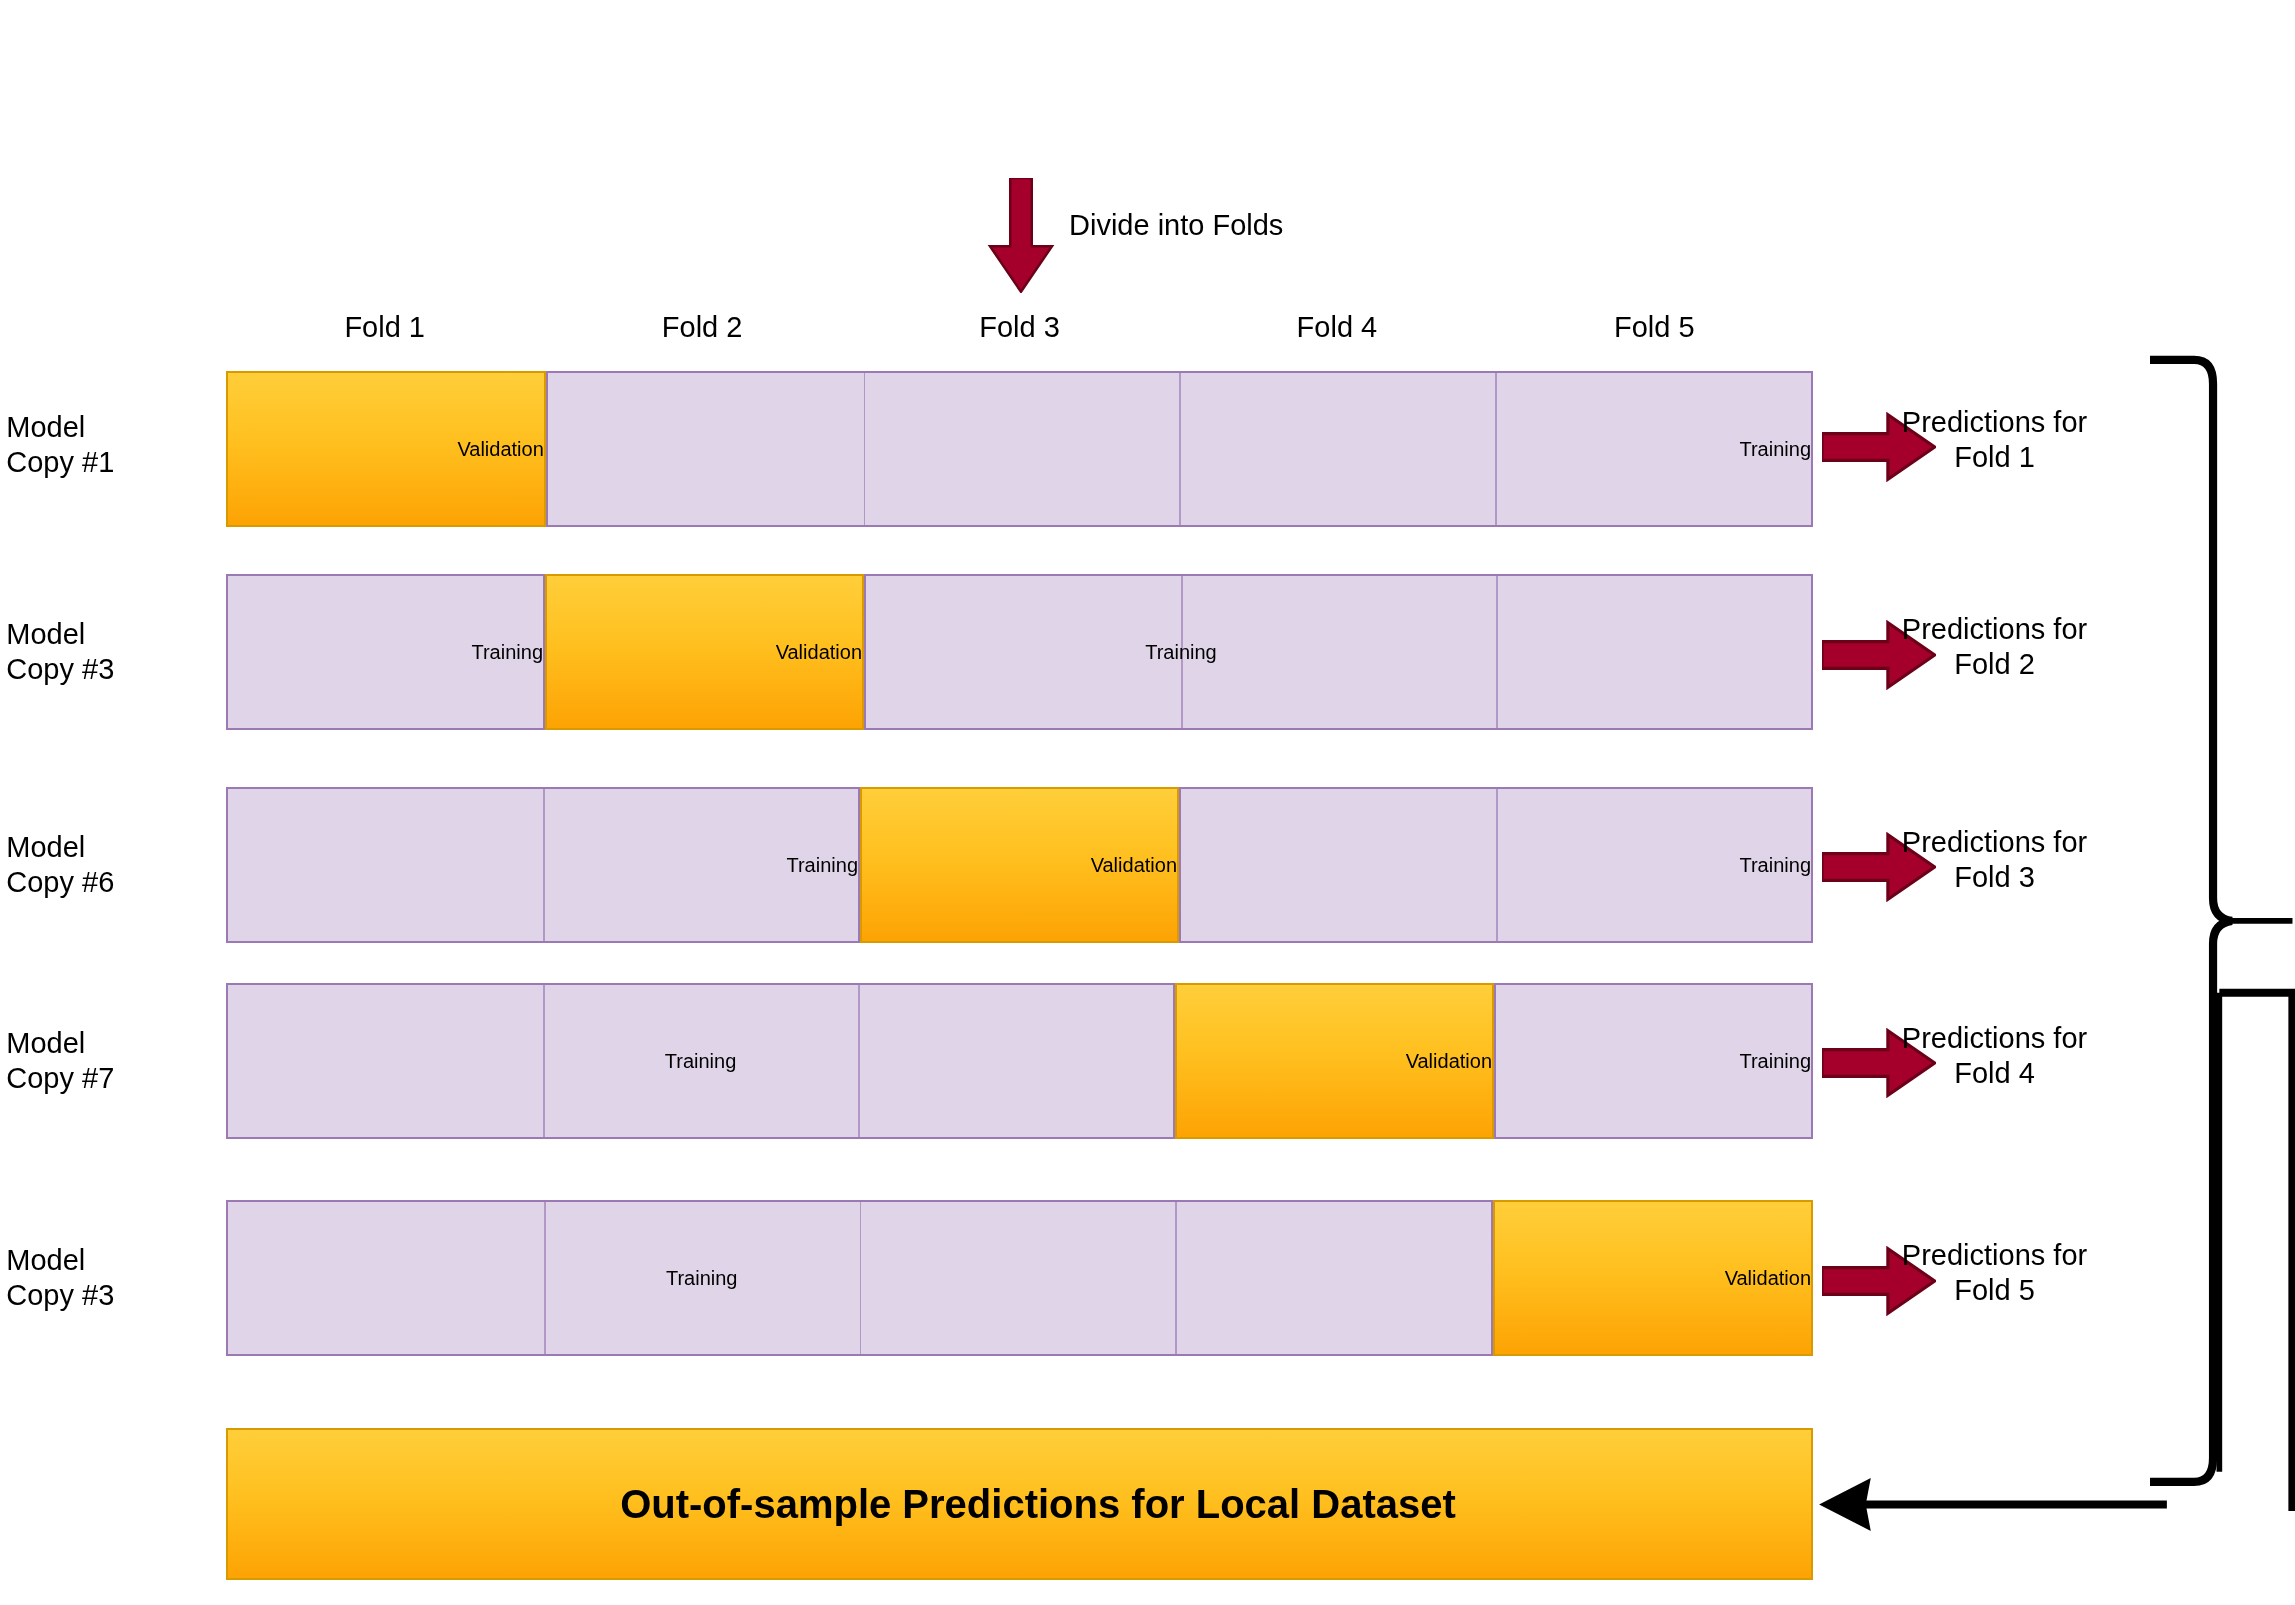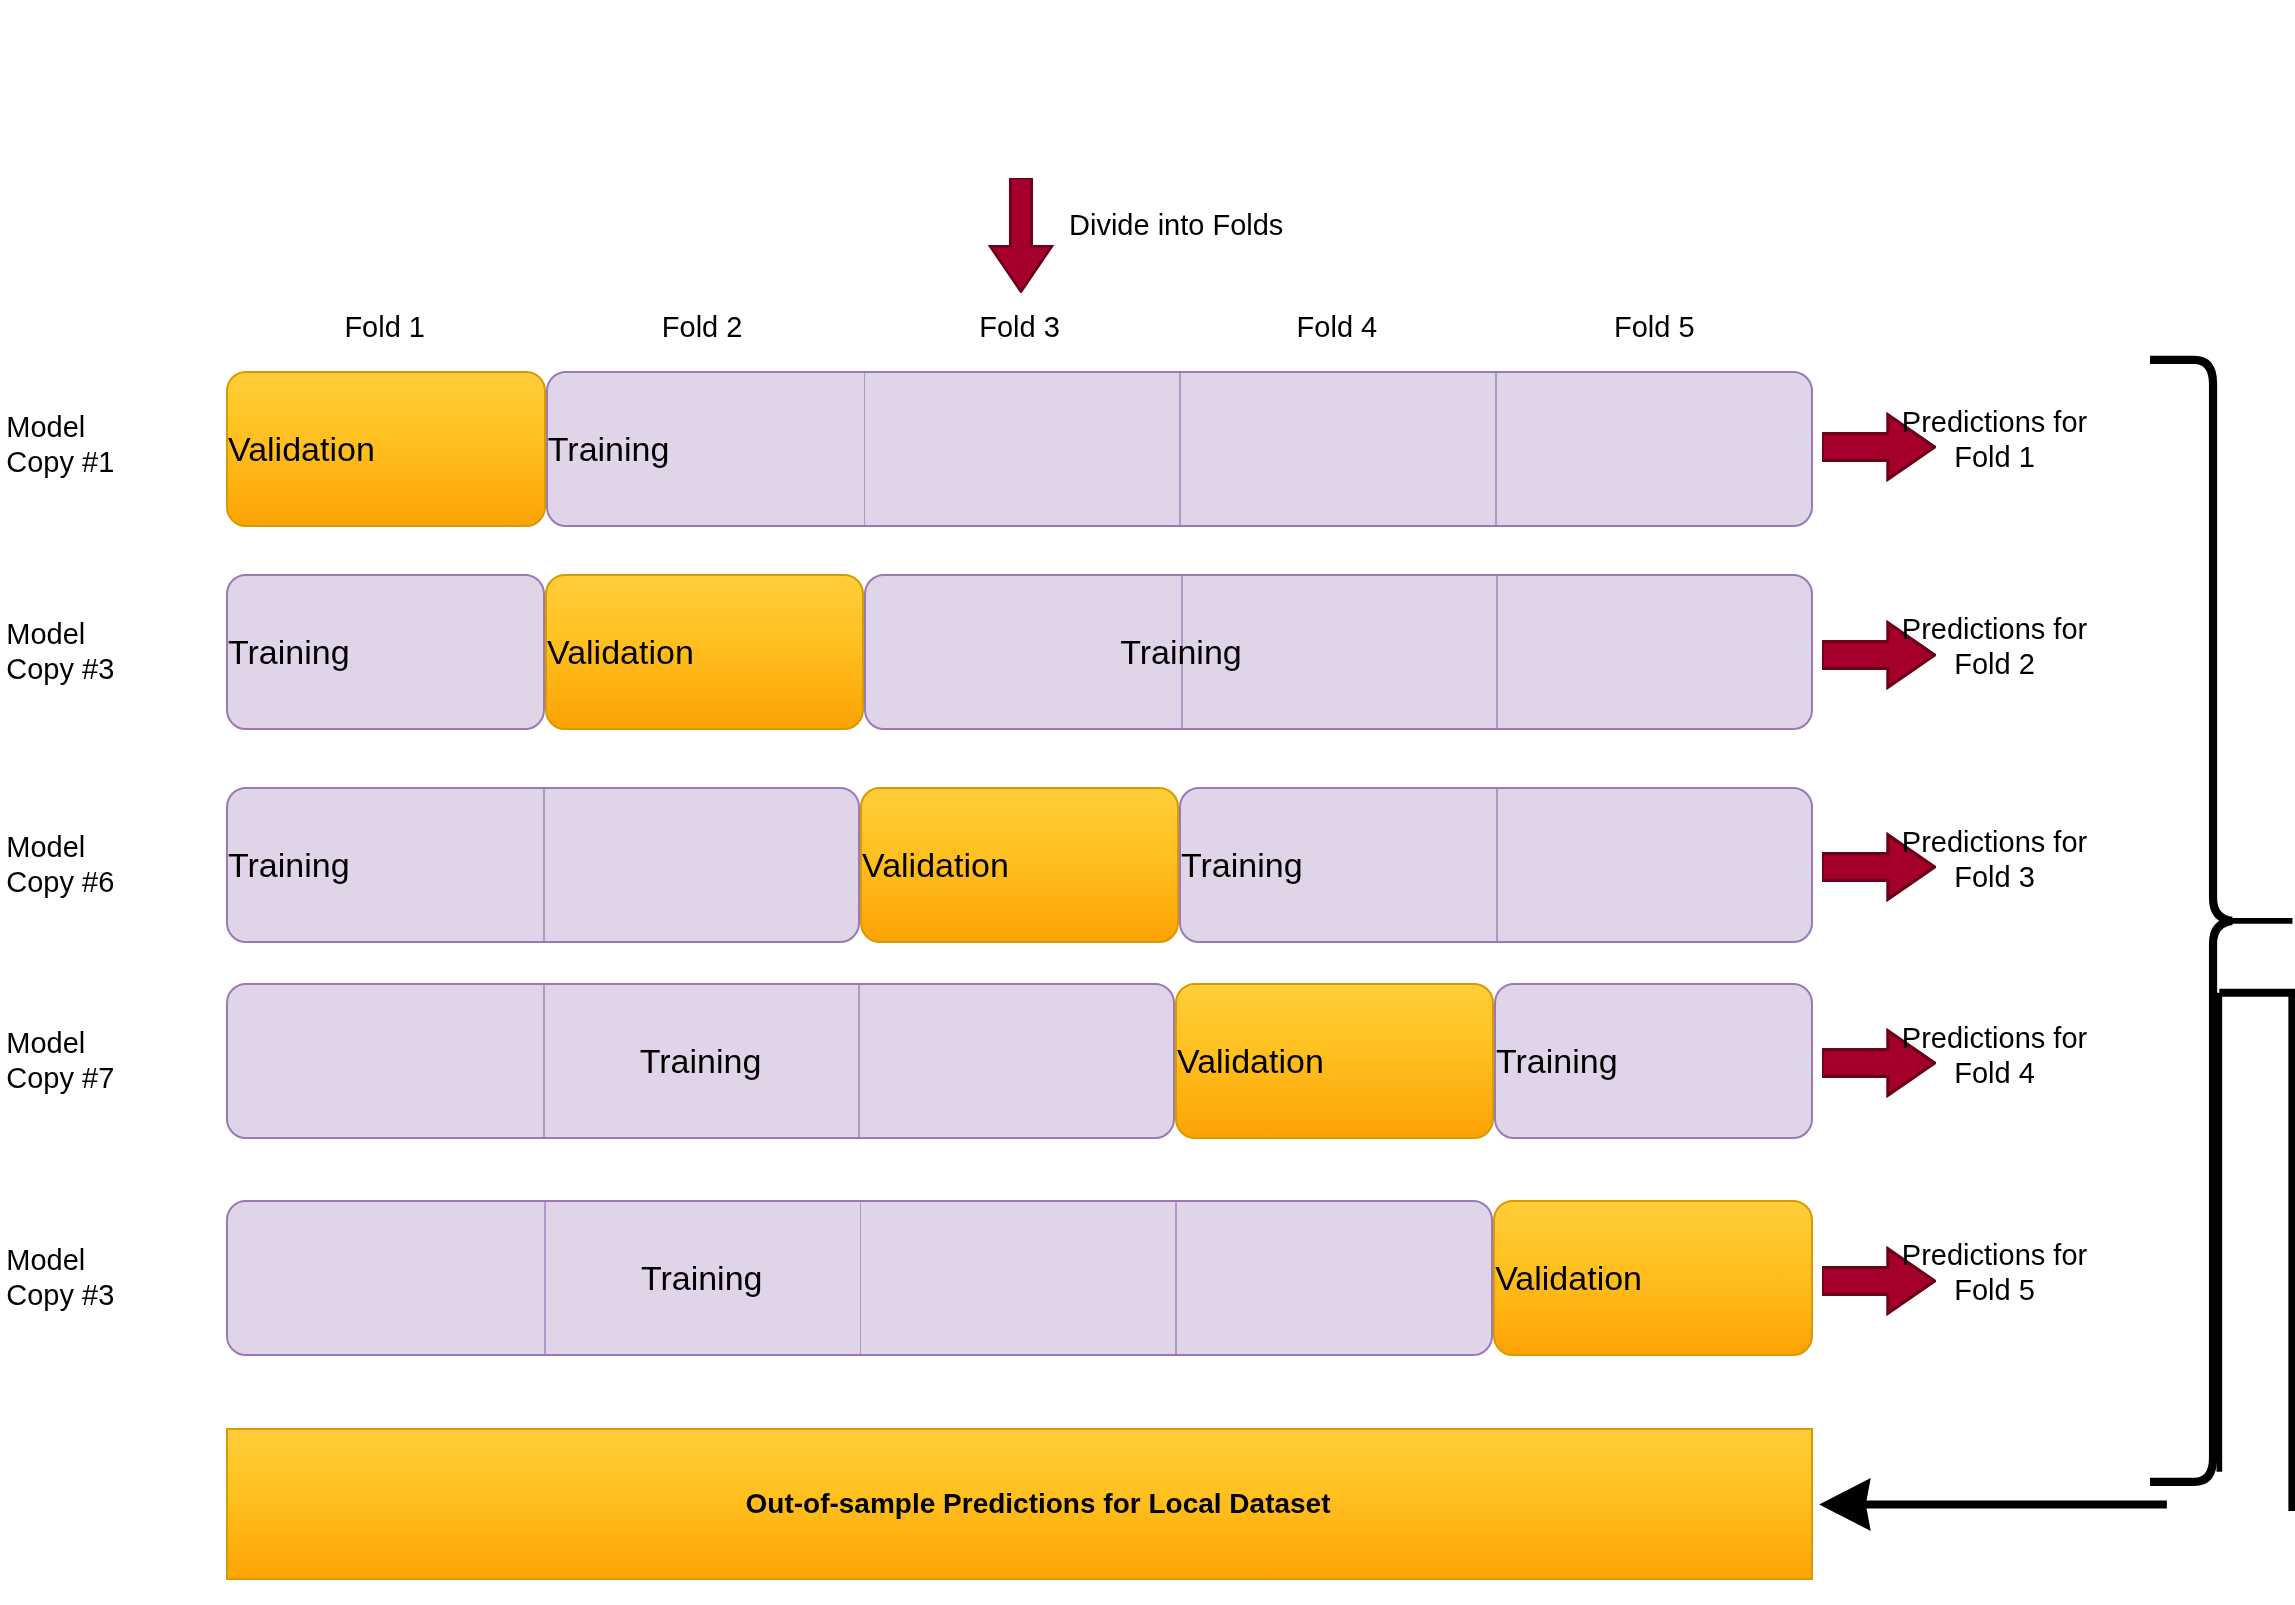--- a/index.html
+++ b/index.html
@@ -38,24 +38,23 @@
   
   .row{ position:absolute; left:226px; width:1587px; height:156px; display:flex; }
   .row-1{ top:371px; }
   .row-2{ top:574px; }
   .row-3{ top:787px; }
   .row-4{ top:983px; }
   .row-5{ top:1200px; }
 
   .seg{
     position:relative;
-    display:flex; align-items:center; justify-content:flex-start;
-    font-size:34px;
+    display:flex; align-items:center; justify-content:flex-end;
+    font-size:20px;
     height:100%;
-    border-radius:20px;
   }
   .seg.training{
     background:#E0D5E8;
     border:2.5px solid #9B79B5;
   }
   .seg.validation{
     background:linear-gradient(to bottom,#FFCE3A 0%,#FFC01F 45%,#FDA304 100%);
     border:2.5px solid #D99A00;
   }
   
@@ -89,21 +88,21 @@
   
   #collector{ position:absolute; left:2150px; top:354px; width:145px; height:1164px; }
 
   
   #oos-bar{
     position:absolute; left:226px; top:1428px; width:1587px; height:152px;
     background:linear-gradient(to bottom,#FFCE3A 0%,#FFC01F 45%,#FDA304 100%);
     border:2.5px solid #D99A00;
     display:flex; align-items:center; justify-content:center;
   }
-  #oos-bar .txt{ font-size:28px; font-weight:bold;margin-left:37px; }
+  #oos-bar .txt{ font-size:40px; font-weight:bold;margin-left:37px; }
 
   #oos-arrow{ position:absolute; left:1816px; top:1473px; width:354px; height:63px; }
 </style>
 </head>
 <body>
 
 <div class="stage">
 
 
   <svg id="divide-arrow" viewBox="0 0 110 182">

